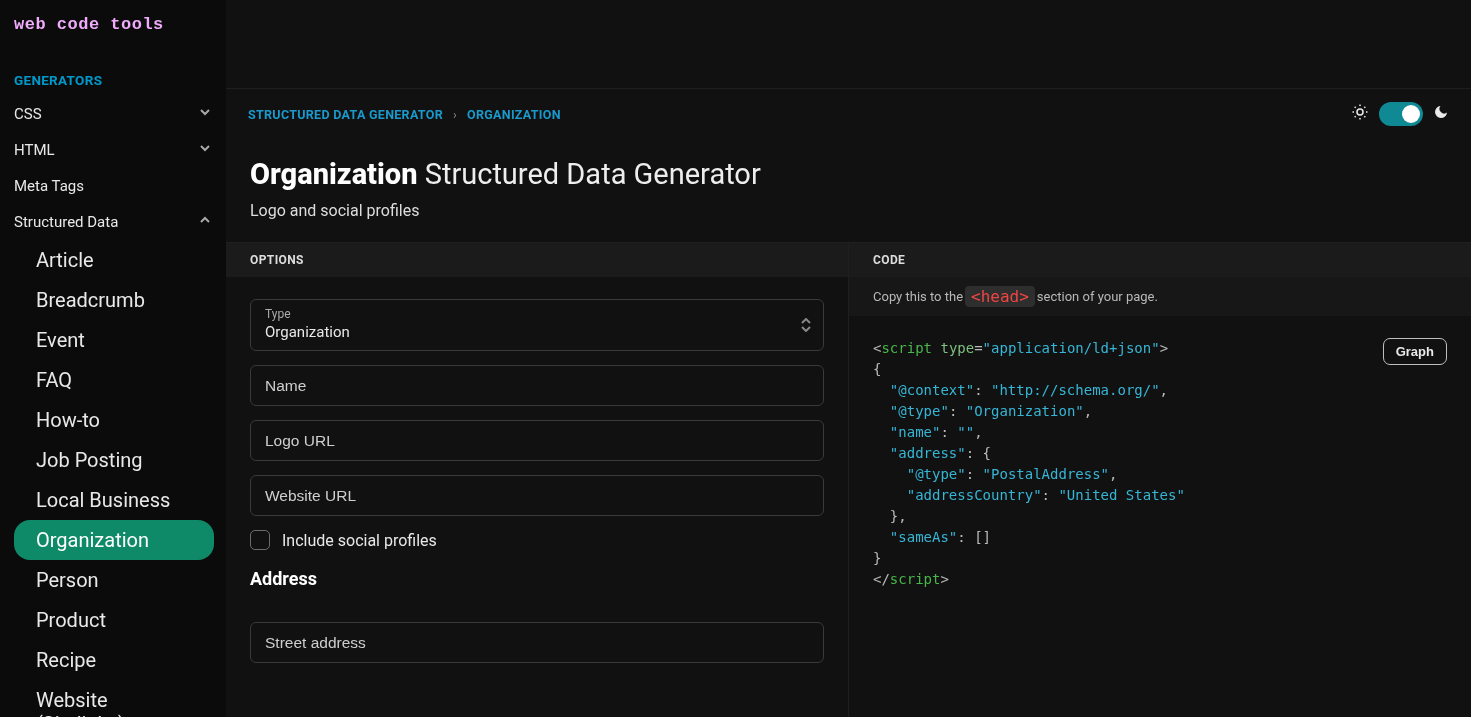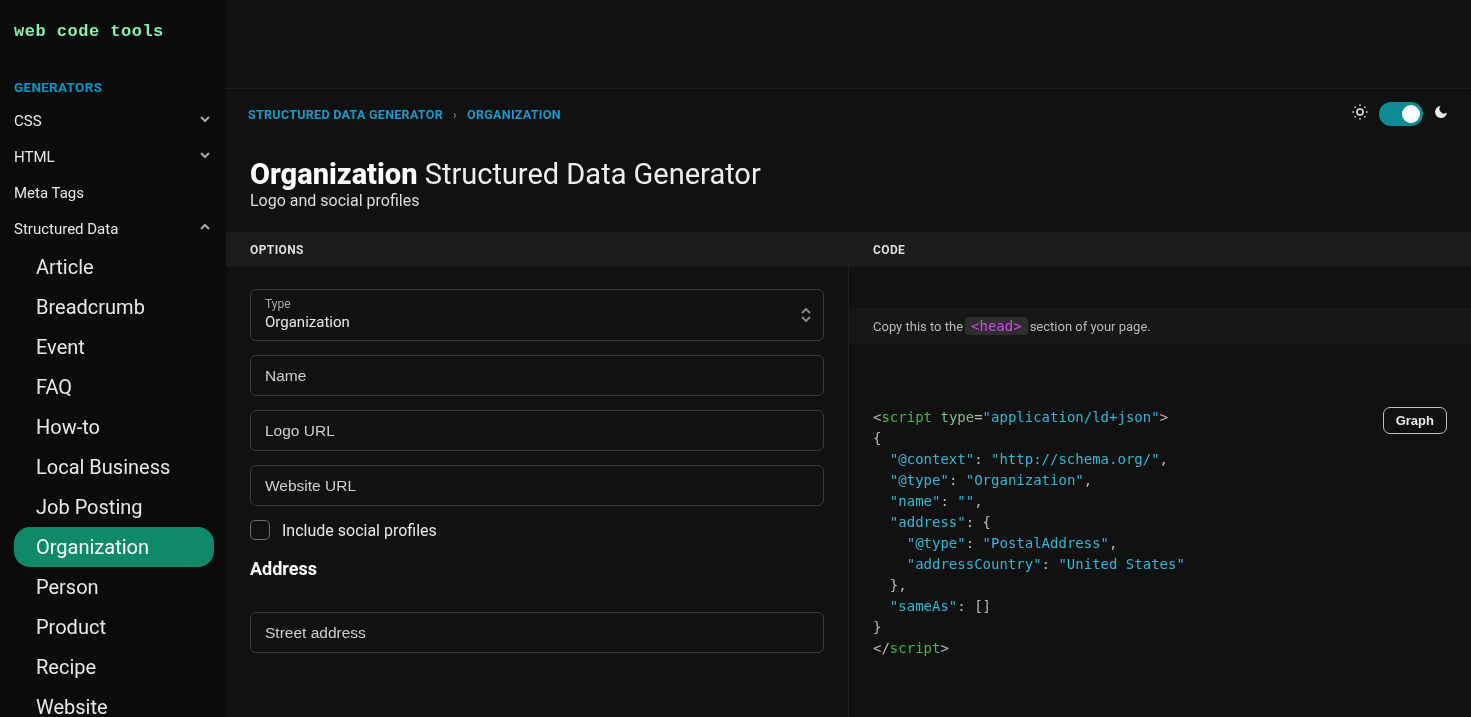--- a/index.html
+++ b/index.html
@@ -29,22 +29,21 @@
   }
   .sidebar::-webkit-scrollbar { width: 14px; }
   .sidebar::-webkit-scrollbar-track { background: #2a2a2a; }
   .sidebar::-webkit-scrollbar-thumb { background: #6b6b6b; border-radius: 2px; }
   .logo {
     padding: 15px 14px 14px;
     font-family: "Courier New", monospace;
     font-size: 17px;
     font-weight: 700;
     letter-spacing: 0.5px;
-    color: #86efac;
-    margin-top: 7px;
+    color: #f0abfc;
   }
   .section-label {
     padding: 24px 14px 8px;
     font-size: 13.5px;
     font-weight: 700;
     letter-spacing: 0.3px;
     color: #0099cc;
   }
   .nav-item {
     display: flex;
@@ -132,38 +131,39 @@
   .title-block {
     padding: 18px 24px 22px;
   }
   .title-block h1 {
     font-size: 29px;
     font-weight: 400;
     color: #eee;
   }
   .title-block h1 strong { font-weight: 800; color:#fff;}
   .title-block .subtitle {
+    margin-top: 10px;
     font-size: 16px;
     color: #ddd;
   }
   
   .panes {
     display: flex;
     flex: 1;
     min-height: 0;
   }
   .pane {
     flex: 1;
     display: flex;
     flex-direction: column;
     border-top: 1px solid #1f1f1f;
     border-right: 1px solid #1f1f1f;
     min-width: 0;
   }
-  .pane:last-child { border-right: none; gap: 41px; }
+  .pane:last-child { border-right: none; }
   .pane-header {
     background: #1b1b1b;
     padding: 10px 24px;
     font-size: 12px;
     font-weight: 700;
     letter-spacing: 0.4px;
     color: #ddd;
   }
   .pane-body {
     padding: 22px 24px;
@@ -177,22 +177,22 @@
     color: #b8b8b8;
     display: flex;
     align-items: center;
     gap: 2px;
   }
   .pane-right .note .tag {
     background: #2e2e2e;
     border-radius: 4px;
     padding: 1px 6px;
     font-family: monospace;
-    color: #d946ef;
-    font-size: 14px;
+    color: #ef4444;
+    font-size: 16px;
   }
   
   .field {
     border: 1px solid #3a3a3a;
     border-radius: 6px;
     padding: 10px 14px 10px;
     margin-bottom: 14px;
     position: relative;
     background: #111111;
   }
@@ -310,22 +310,22 @@
               <polyline points="2,8 6,4 10,8"></polyline>
             </svg>
           </span>
       </div>
 
       <div class="nav-sub">Article</div>
       <div class="nav-sub">Breadcrumb</div>
       <div class="nav-sub">Event</div>
       <div class="nav-sub">FAQ</div>
       <div class="nav-sub">How-to</div>
+      <div class="nav-sub">Job Posting</div>
       <div class="nav-sub">Local Business</div>
-      <div class="nav-sub">Job Posting</div>
       <div class="nav-sub active">Organization</div>
       <div class="nav-sub">Person</div>
       <div class="nav-sub">Product</div>
       <div class="nav-sub">Recipe</div>
       <div class="nav-sub">Website (Sitelinks)</div>
       <div class="nav-sub">Video</div>
 
       <div class="nav-item">
         <span>Open Graph</span>
         <span class="chevron">

